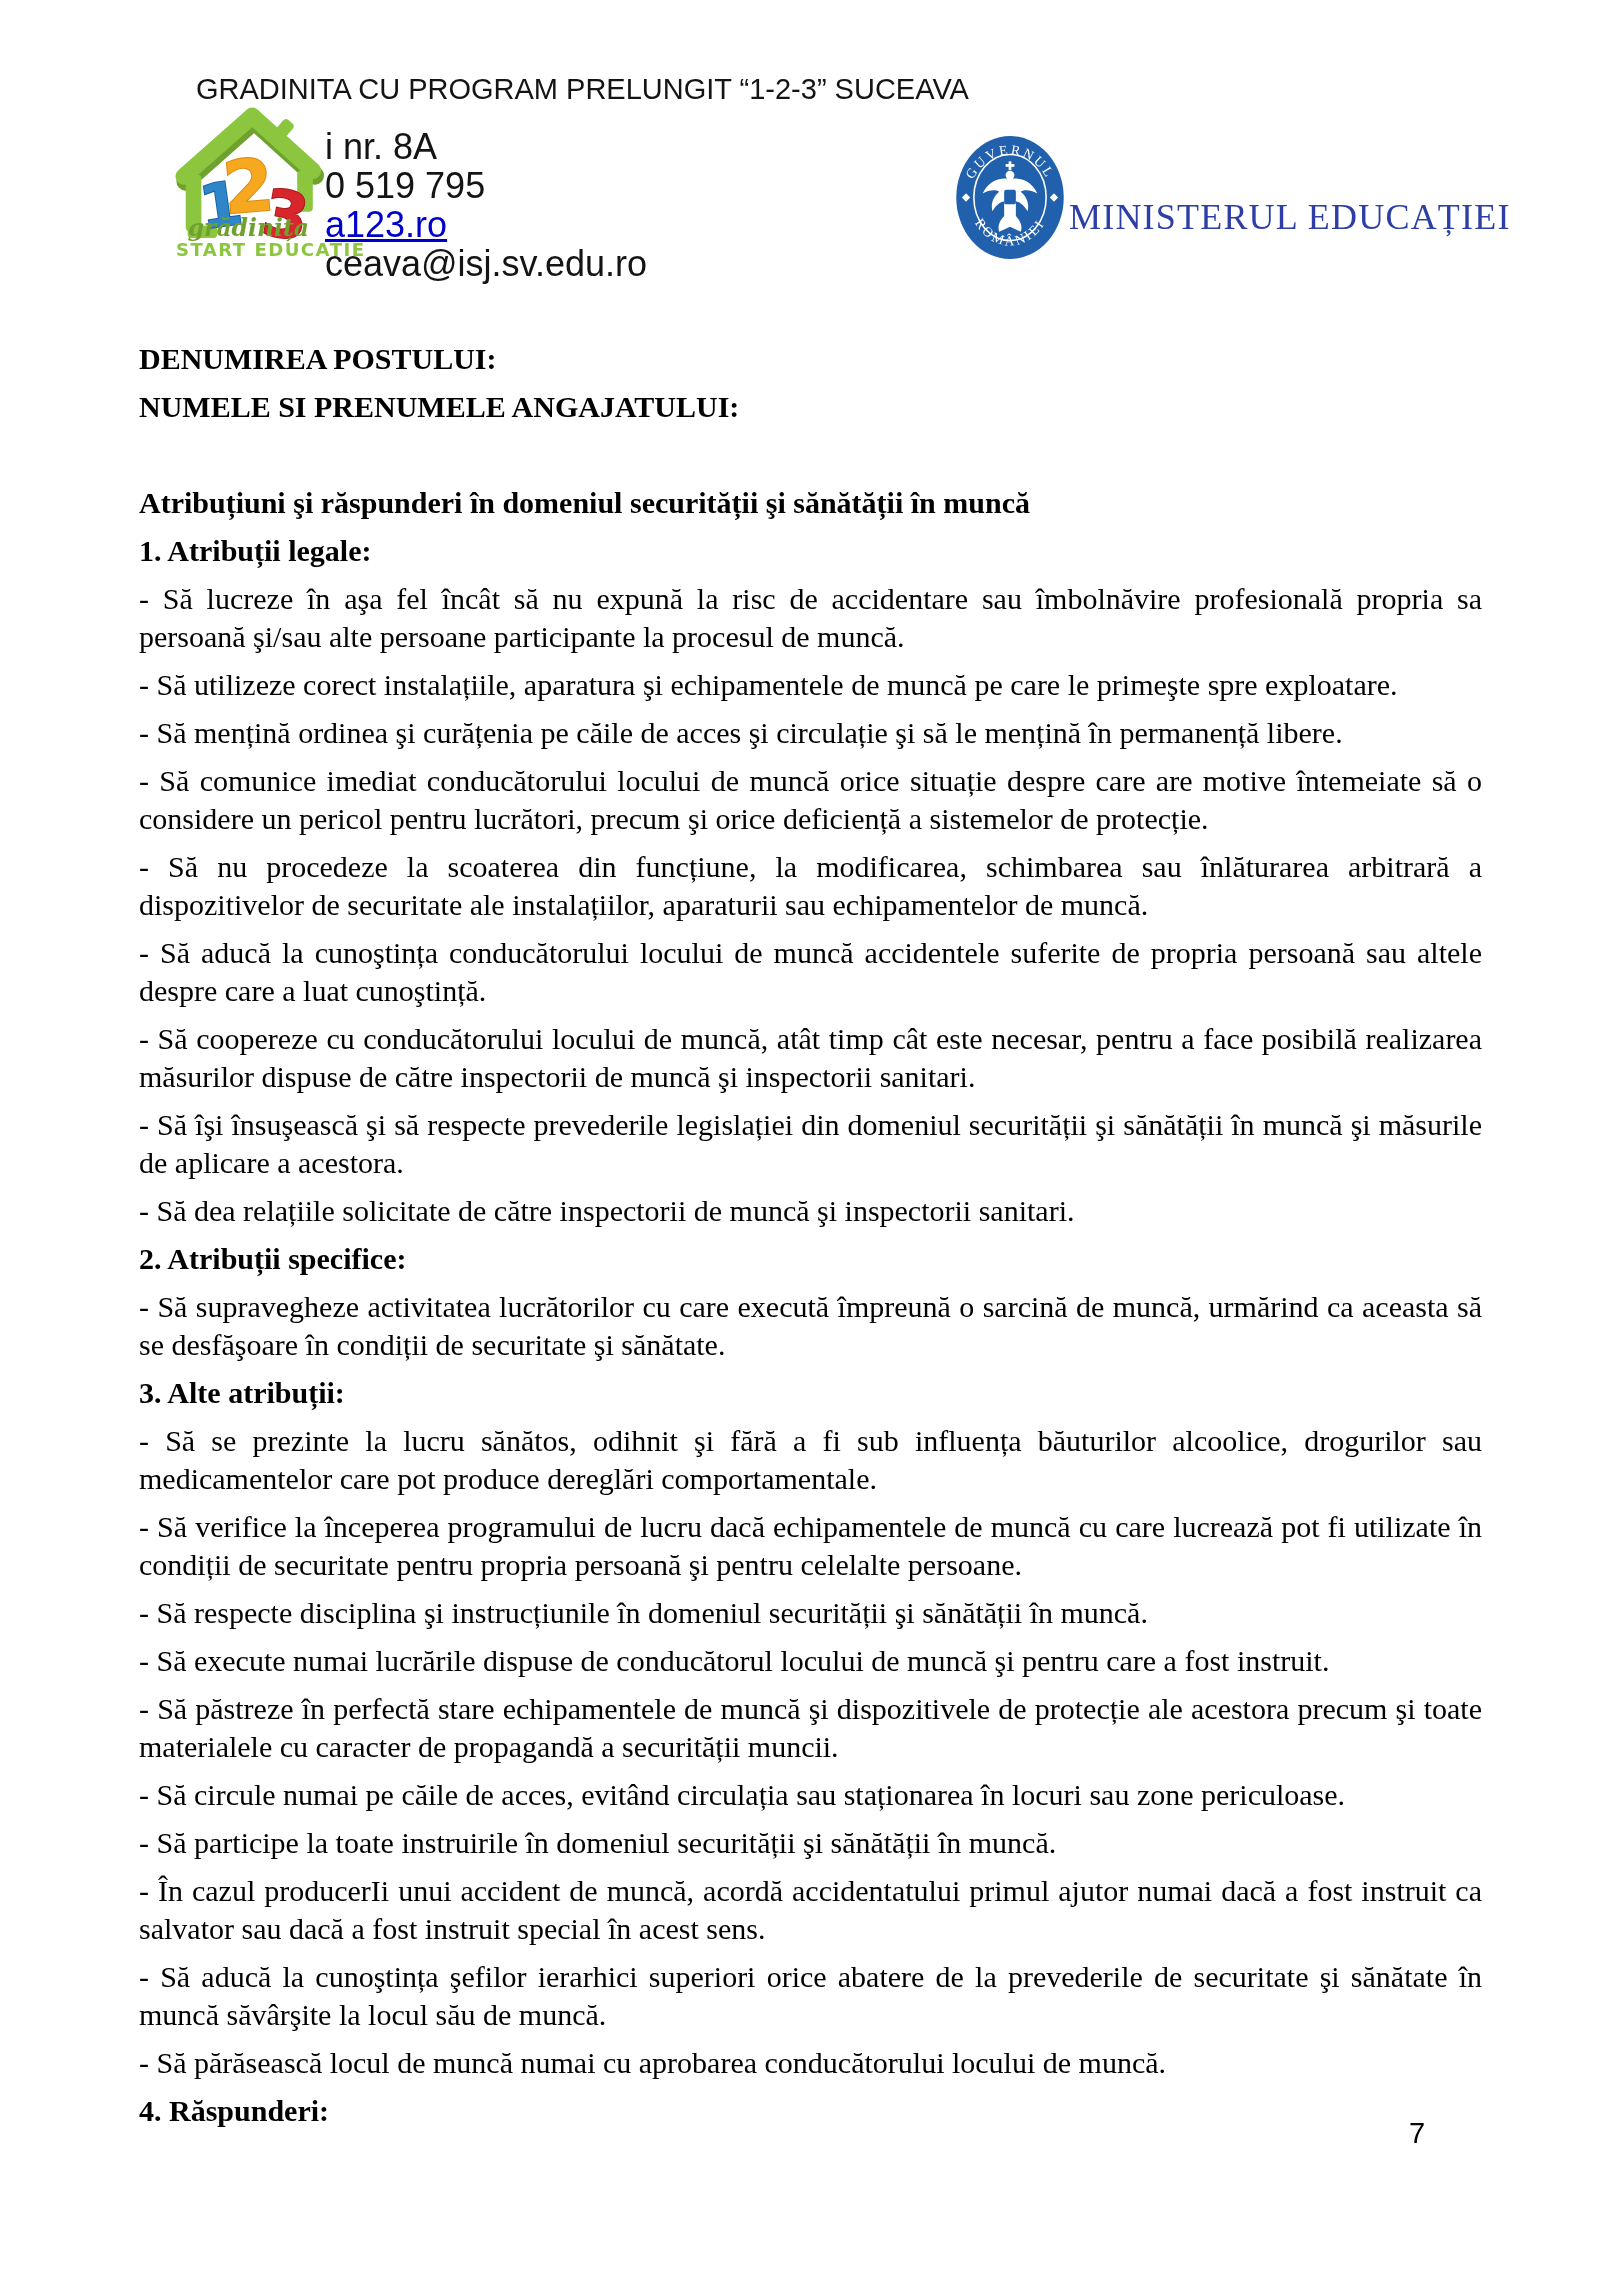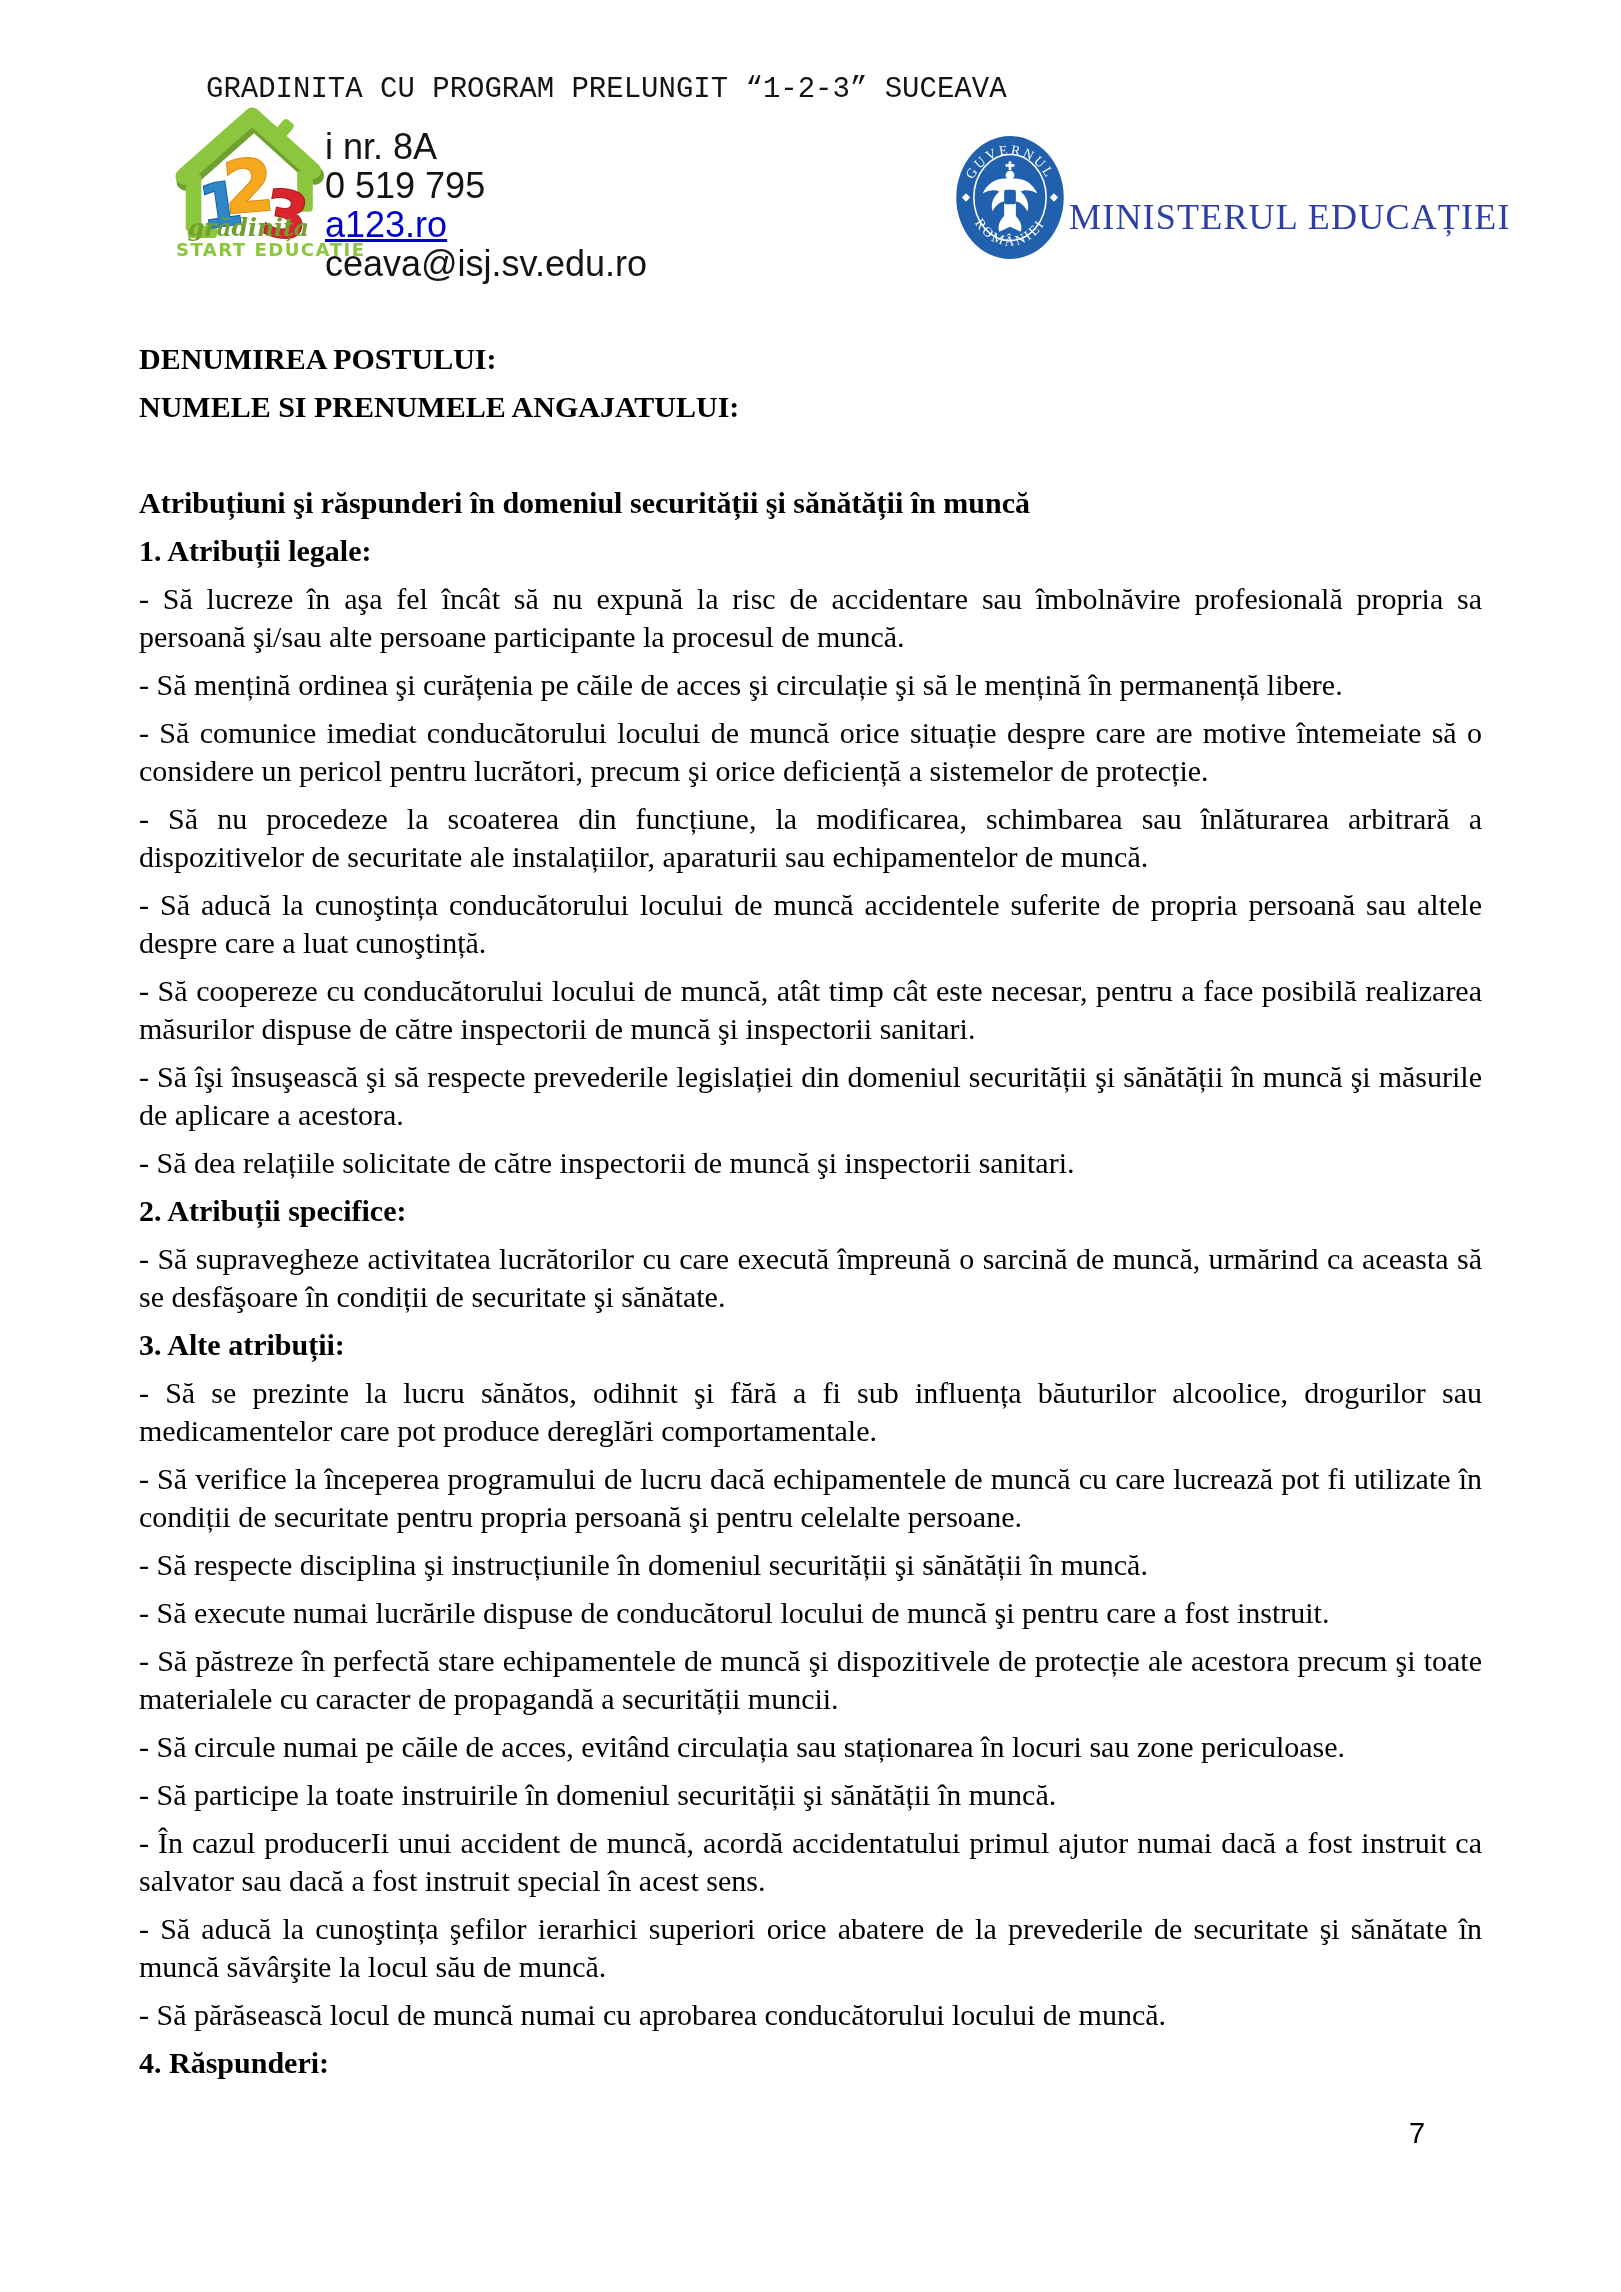--- a/index.html
+++ b/index.html
@@ -14,22 +14,22 @@
     --logo-red:#d8262c;
     --logo-red-dark:#a81a1f;
     --link-blue:#0000cc;
   }
   html,body{margin:0;padding:0}
   body{width:1621px;height:2293px;background:#ffffff;position:relative;
        font-family:"Liberation Serif",serif;color:#000;}
   .page{position:absolute;left:0;top:0;width:1621px;height:2293px;background:#fff;overflow:hidden}
 
   
-  .school-name{position:absolute;left:206px;top:73px;
-       font-family:Liberation Mono, monospace;font-size:29px;color:#141414;white-space:nowrap}
+  .school-name{position:absolute;left:196px;top:73px;
+       font-family:Liberation Sans, sans-serif;font-size:29px;color:#141414;white-space:nowrap}
   .logo-wrap{position:absolute;left:174px;top:92px;width:174px;height:169px}
   .logo-wrap svg{overflow:visible}
   .contact{position:absolute;left:325px;top:127px;
        font-family:"Liberation Sans",sans-serif;font-size:36px;line-height:39px;color:#141414}
   .contact div{white-space:nowrap}
   .contact .link{color:var(--link-blue);text-decoration:underline}
 
   .seal-wrap{position:absolute;left:954px;top:134px;width:112px;height:127px}
   .ministry-name{position:absolute;left:1069px;top:196px;
        font-family:"Liberation Serif",serif;font-size:36px;color:var(--ministry-blue);
@@ -114,20 +114,21 @@
     <div class="ministry-name">MINISTERUL EDUCAȚIEI</div>
   </div>
 
   <div class="body-text">
       <p class="blk title">DENUMIREA POSTULUI:</p>
       <p class="blk title">NUMELE SI PRENUMELE ANGAJATULUI:</p>
       <p class="blk spacer"></p>
       <p class="blk heading">Atribuțiuni şi răspunderi în domeniul securității şi sănătății în muncă</p>
       <p class="blk heading">1. Atribuții legale:</p>
       <p class="blk para">- Să lucreze în aşa fel încât să nu expună la risc de accidentare sau îmbolnăvire profesională propria sa persoană şi/sau alte persoane participante la procesul de muncă.</p>
+      <p class="blk para">- Să utilizeze corect instalațiile, aparatura şi echipamentele de muncă pe care le primeşte spre exploatare.</p>
       <p class="blk para">- Să mențină ordinea şi curățenia pe căile de acces şi circulație şi să le mențină în permanență libere.</p>
       <p class="blk para">- Să comunice imediat conducătorului locului de muncă orice situație despre care are motive întemeiate să o considere un pericol pentru lucrători, precum şi orice deficiență a sistemelor de protecție.</p>
       <p class="blk para">- Să nu procedeze la scoaterea din funcțiune, la modificarea, schimbarea sau înlăturarea arbitrară a dispozitivelor de securitate ale instalațiilor, aparaturii sau echipamentelor de muncă.</p>
       <p class="blk para">- Să aducă la cunoştința conducătorului locului de muncă accidentele suferite de propria persoană sau altele despre care a luat cunoştință.</p>
       <p class="blk para">- Să coopereze cu conducătorului locului de muncă, atât timp cât este necesar, pentru a face posibilă realizarea măsurilor dispuse de către inspectorii de muncă şi inspectorii sanitari.</p>
       <p class="blk para">- Să îşi însuşească şi să respecte prevederile legislației din domeniul securității şi sănătății în muncă şi măsurile de aplicare a acestora.</p>
       <p class="blk para">- Să dea relațiile solicitate de către inspectorii de muncă şi inspectorii sanitari.</p>
       <p class="blk heading">2. Atribuții specifice:</p>
       <p class="blk para">- Să supravegheze activitatea lucrătorilor cu care execută împreună o sarcină de muncă, urmărind ca aceasta să se desfăşoare în condiții de securitate şi sănătate.</p>
       <p class="blk heading">3. Alte atribuții:</p>

